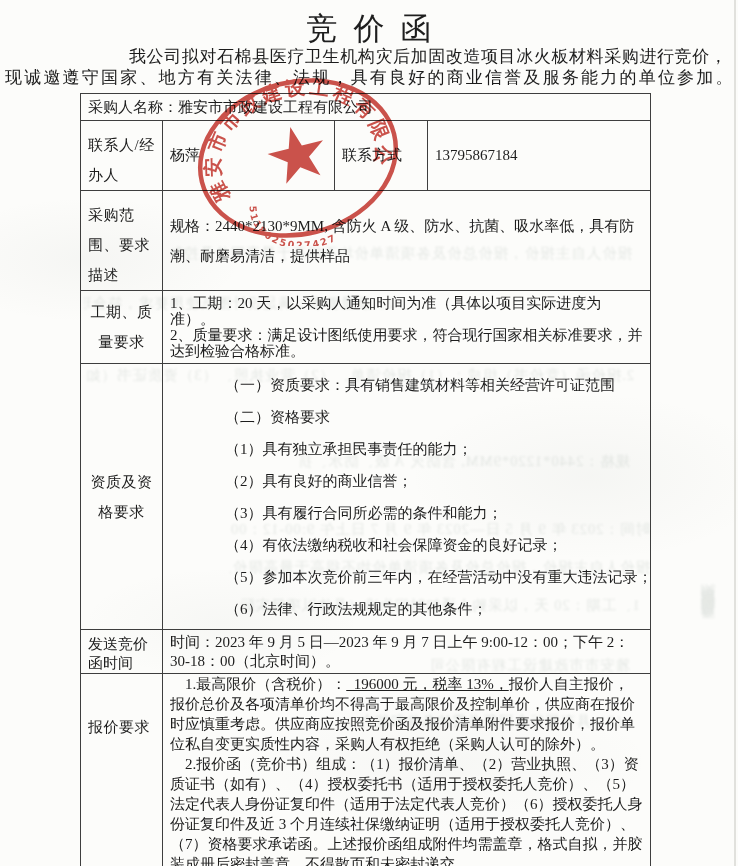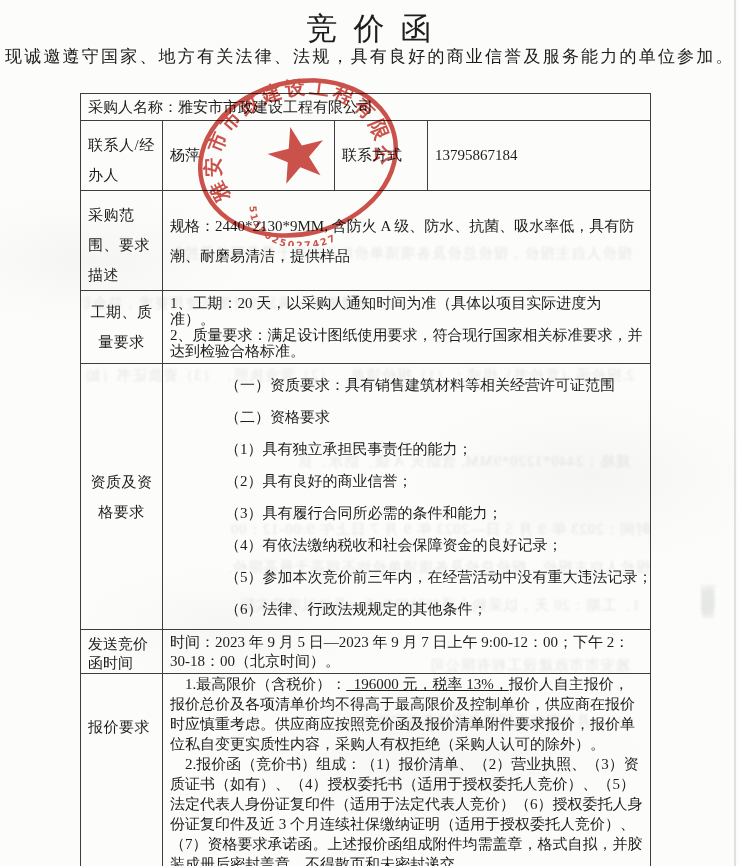--- a/index.html
+++ b/index.html
@@ -86,20 +86,21 @@
   <div class="bleed" style="top:558px;left:230px;width:420px;">报价人自主报价，报价总价及各项清单价均不得高于最高限价及控制单价，供应商在报价时应慎重考虑。供应商应按照竞价函及报价清单附件要求报价，报价单位私自变更实质性内容，采购人有权拒绝（采购人认可的除外）。</div>
   <div class="bleed" style="top:596px;left:240px;width:400px;">1、工期：20 天，以采购人通知时间为准（具体以项目实际进度为准）。</div>
   <div class="bleed" style="top:656px;left:330px;width:300px;">雅安市市政建设工程有限公司</div>
   <div class="bleed" style="top:712px;left:340px;width:290px;">（3）具有履行合同所必需的条件和能力；</div>
   <div class="bleed vert" style="top:500px;left:698px;height:130px;">石棉县医疗卫生机构灾后加固改造项目卫生院</div>
 </div>
 
 <div class="doc-title">竞价函</div>
 
 <div class="intro">
+  <div class="l1">我公司拟对石棉县医疗卫生机构灾后加固改造项目冰火板材料采购进行竞价，</div>
   <div class="l2">现诚邀遵守国家、地方有关法律、法规，具有良好的商业信誉及服务能力的单位参加。</div>
 </div>
 
 <table class="bid">
   <colgroup>
       <col class="c1">
       <col class="c2">
       <col class="c3">
       <col class="c4">
     </colgroup>

